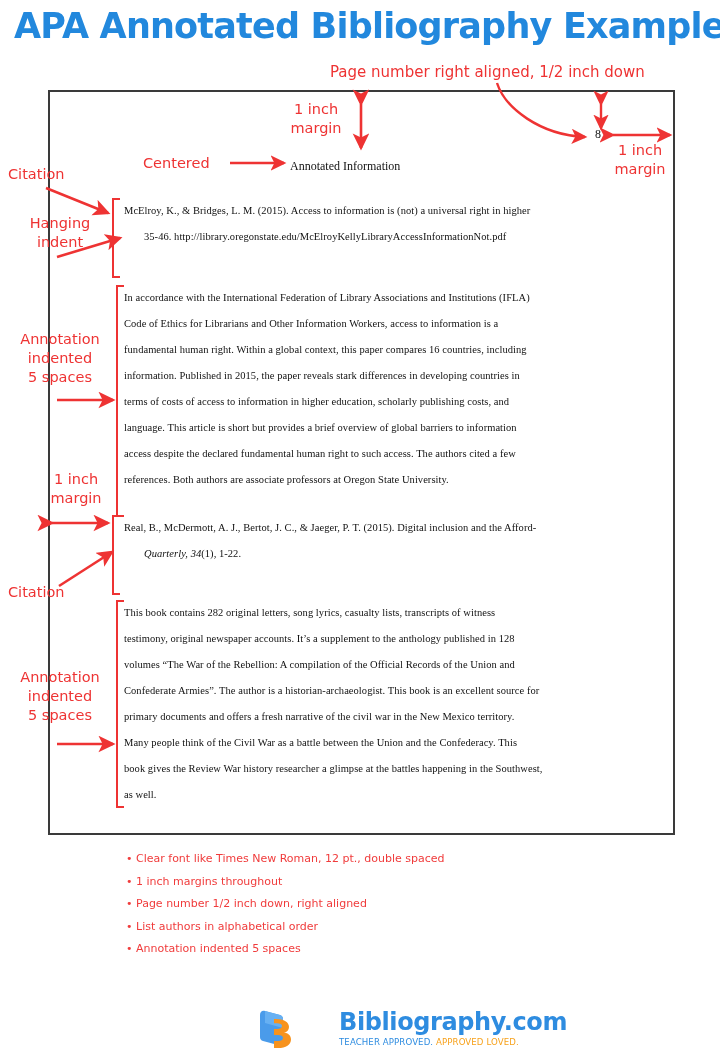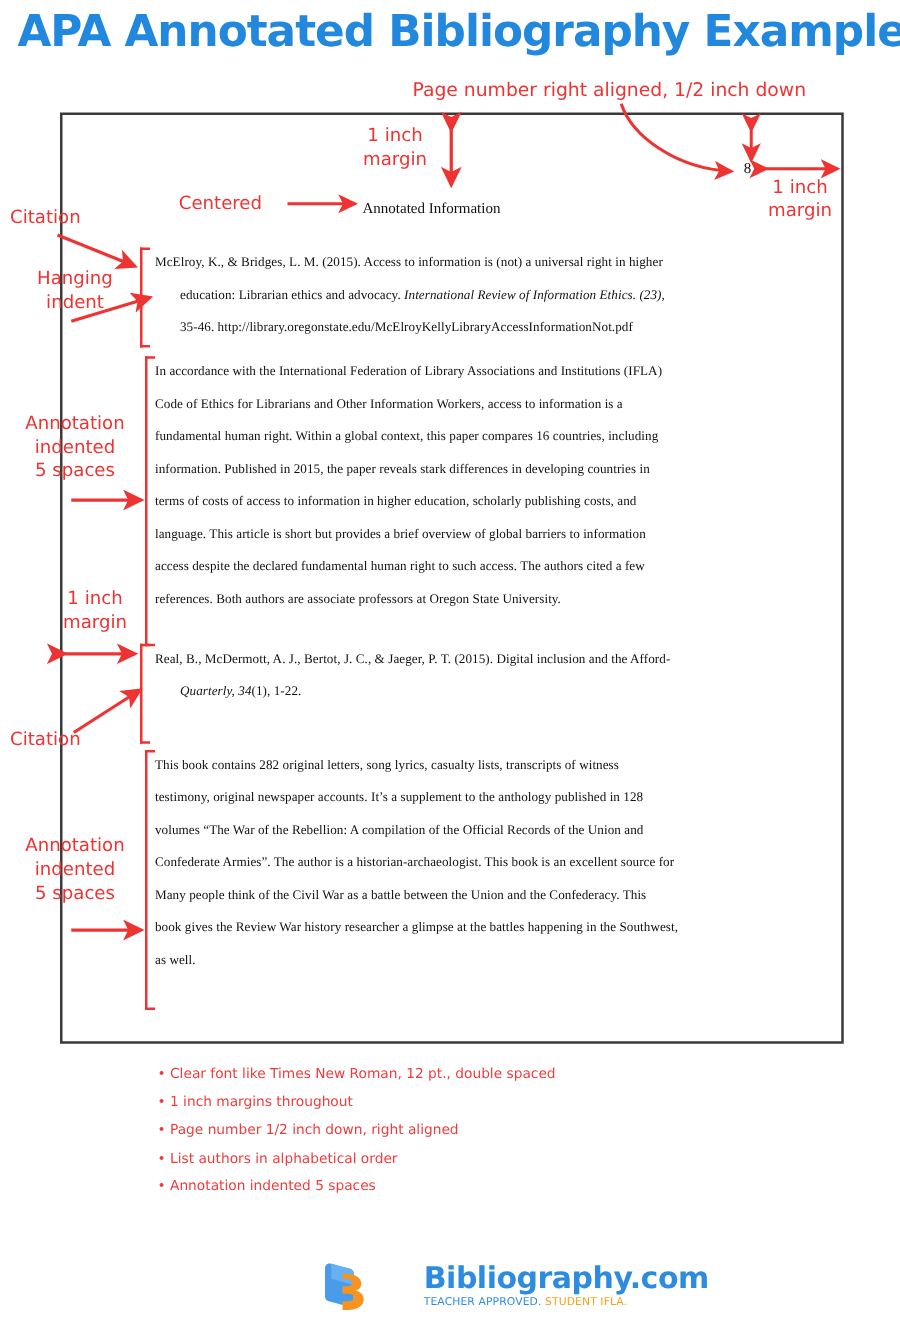--- a/index.html
+++ b/index.html
@@ -155,21 +155,20 @@
 <div class="guide-line" style="top:620px;height:55px;"></div>
 <div class="guide-line" style="top:760px;height:48px;"></div>
 
 <div id="doc-sheet"></div>
 
 <div id="doc-heading">Annotated Information</div>
 <div id="page-number">8</div>
 
 <div class="paper-text cite-block" style="left:124px; top:198px;">
   <div class="l1">McElroy, K., &amp; Bridges, L. M. (2015). Access to information is (not) a universal right in higher</div>
-  <div class="ln">education: Librarian ethics and advocacy. <i>International Review of Information Ethics. (23),</i></div>
   <div class="ln">35-46. http://library.oregonstate.edu/McElroyKellyLibraryAccessInformationNot.pdf</div>
 </div>
 <div class="bracket" style="left:112px; top:198px; height:80px;"></div>
 
 <div class="paper-text anno-block" style="left:124px; top:285px;">
   <div>In accordance with the International Federation of Library Associations and Institutions (IFLA)</div>
   <div>Code of Ethics for Librarians and Other Information Workers, access to information is a</div>
   <div>fundamental human right.  Within a global context, this paper compares 16 countries, including</div>
   <div>information. Published in 2015, the paper reveals stark differences in developing countries in</div>
   <div>terms of costs of access to information in higher education, scholarly publishing costs, and</div>
@@ -183,20 +182,21 @@
   <div class="l1">Real, B., McDermott, A. J., Bertot, J. C., &amp; Jaeger, P. T. (2015). Digital inclusion and the Afford-</div>
   <div class="ln"><i>Quarterly, 34</i>(1), 1-22.</div>
 </div>
 <div class="bracket" style="left:112px; top:515px; height:80px;"></div>
 
 <div class="paper-text anno-block" style="left:124px; top:600px;">
   <div>This book contains 282 original letters, song lyrics, casualty lists, transcripts of witness</div>
   <div>testimony, original newspaper accounts. It’s a supplement to the anthology published in 128</div>
   <div>volumes “The War of the Rebellion: A compilation of the Official Records of the Union and</div>
   <div>Confederate Armies”. The author is a historian-archaeologist. This book is an excellent source for</div>
+  <div>primary documents and offers a fresh narrative of the civil war in the New Mexico territory.</div>
   <div>Many people think of the Civil War as a battle between the Union and the Confederacy. This</div>
   <div>book gives the Review War history researcher a glimpse at the battles happening in the Southwest,</div>
   <div>as well.</div>
 </div>
 <div class="bracket" style="left:116px; top:600px; height:208px;"></div>
 
 <div class="ann" style="left:330px; top:63px; font-size:15px;">Page number right aligned, 1/2 inch down</div>
 
 <div class="ann c" style="left:276px; top:100px; width:80px; white-space:normal;">1 inch<br>margin</div>
 
@@ -262,16 +262,16 @@
 <div id="logo">
   <svg id="logo-mark" viewBox="0 0 44 42">
     <path d="M4 7 C4 4 6 2 9 3 L24 7 C26 7.6 27 9 27 11 L27 33 C27 36 25 38 22 37 L7 33 C5 32.4 4 31 4 29 Z" fill="#4a9bea"></path>
     <path d="M9 3 L24 7 C26 7.6 27 9 27 11 L27 20 L9 15 Z" fill="#67b0f2"></path>
     <path d="M20 11 C28 11 33 14 33 19 C33 22 31 24 28 24.6 C32 25 35 27.6 35 31.4 C35 36.6 30 40 22 40 L18 40 L18 33 L22 33 C25 33 27 32 27 30 C27 28 25 27 22 27 L18 27 L18 21 L21 21 C24 21 26 20 26 18 C26 16.2 24 15.2 21 15.2 L18 15.2 L18 11 Z" fill="#f7931e"></path>
   </svg>
   <div id="logo-words">
     <div id="logo-name">Bibliography.com</div>
     <div id="logo-tag">
       <span class="b">TEACHER APPROVED.</span>
-      <span class="o">STUDENT IFLA.</span>
+      <span class="o">APPROVED LOVED.</span>
     </div>
   </div>
 </div>
 
 </body></html>

